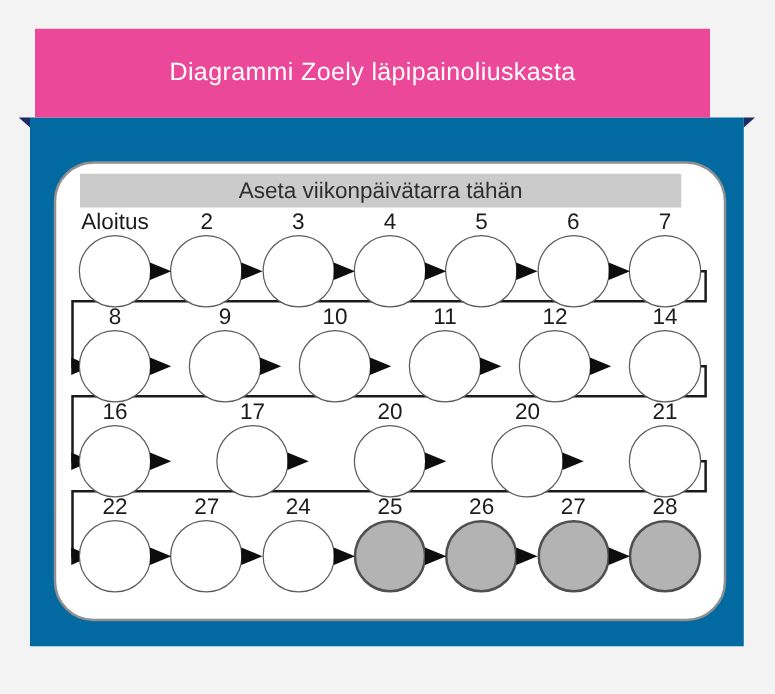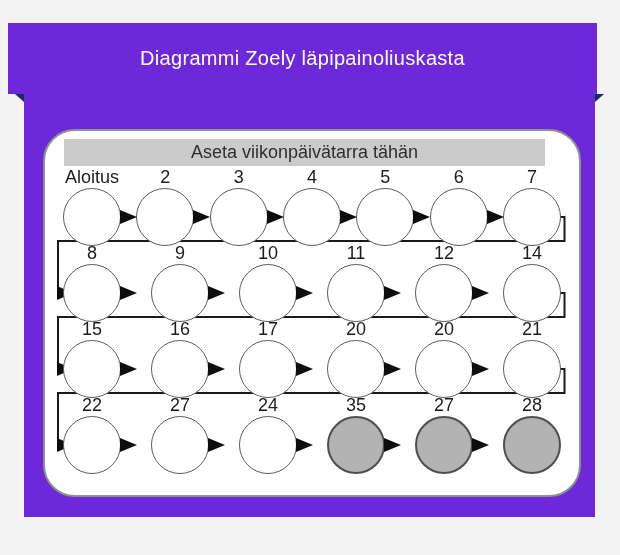--- a/index.html
+++ b/index.html
@@ -5,34 +5,34 @@
   html,body{margin:0;padding:0;}
   body{
     width:620px;height:555px;
     background:#f3f3f3;
     position:relative;
     overflow:hidden;
     font-family:"Liberation Sans","DejaVu Sans",sans-serif;
   }
   
   .ribbon{
-    position:absolute;left:8px;top:23px;width:589px;height:71px;
-    background:#6d28d9;z-index:3;
+    position:absolute;left:28px;top:23px;width:540px;height:71px;
+    background:#ec4899;z-index:3;
   }
   .ribbon-title{
     width:100%;height:71px;line-height:71px;text-align:center;
     color:#ffffff;font-size:20px;letter-spacing:.3px;
   }
   .fold{position:absolute;top:94px;width:0;height:0;z-index:2;}
   .fold-left{left:15px;border-top:8px solid #1c2a66;border-left:9px solid transparent;}
   .fold-right{left:595px;border-top:8px solid #1c2a66;border-right:9px solid transparent;}
   
   .card{
     position:absolute;left:24px;top:94px;width:571px;height:423px;
-    background:#6d28d9;z-index:1;
+    background:#0369a1;z-index:1;
   }
   
   .pack{
     position:absolute;left:19px;top:35px;width:534px;height:364px;
     border:2px solid #909090;border-radius:32px;
     box-sizing:content-box;background:#ffffff;
   }
   .sticker{
     position:absolute;left:19px;top:8px;width:481px;height:27px;
     background:#cbcbcb;text-align:center;line-height:27px;
@@ -155,25 +155,20 @@
             <div class="pill"></div>
             <div class="arrow"></div>
           </div>
           <div class="cell">
             <div class="num">14</div>
             <div class="pill"></div>
           </div>
         </div>
         <div class="prow">
           <div class="cell">
-            <div class="num">15</div>
-            <div class="pill"></div>
-            <div class="arrow"></div>
-          </div>
-          <div class="cell">
             <div class="num">16</div>
             <div class="pill"></div>
             <div class="arrow"></div>
           </div>
           <div class="cell">
             <div class="num">17</div>
             <div class="pill"></div>
             <div class="arrow"></div>
           </div>
           <div class="cell">
@@ -201,21 +196,26 @@
             <div class="num">27</div>
             <div class="pill"></div>
             <div class="arrow"></div>
           </div>
           <div class="cell">
             <div class="num">24</div>
             <div class="pill"></div>
             <div class="arrow"></div>
           </div>
           <div class="cell">
-            <div class="num">35</div>
+            <div class="num">25</div>
+            <div class="pill placebo"></div>
+            <div class="arrow"></div>
+          </div>
+          <div class="cell">
+            <div class="num">26</div>
             <div class="pill placebo"></div>
             <div class="arrow"></div>
           </div>
           <div class="cell">
             <div class="num">27</div>
             <div class="pill placebo"></div>
             <div class="arrow"></div>
           </div>
           <div class="cell">
             <div class="num">28</div>

